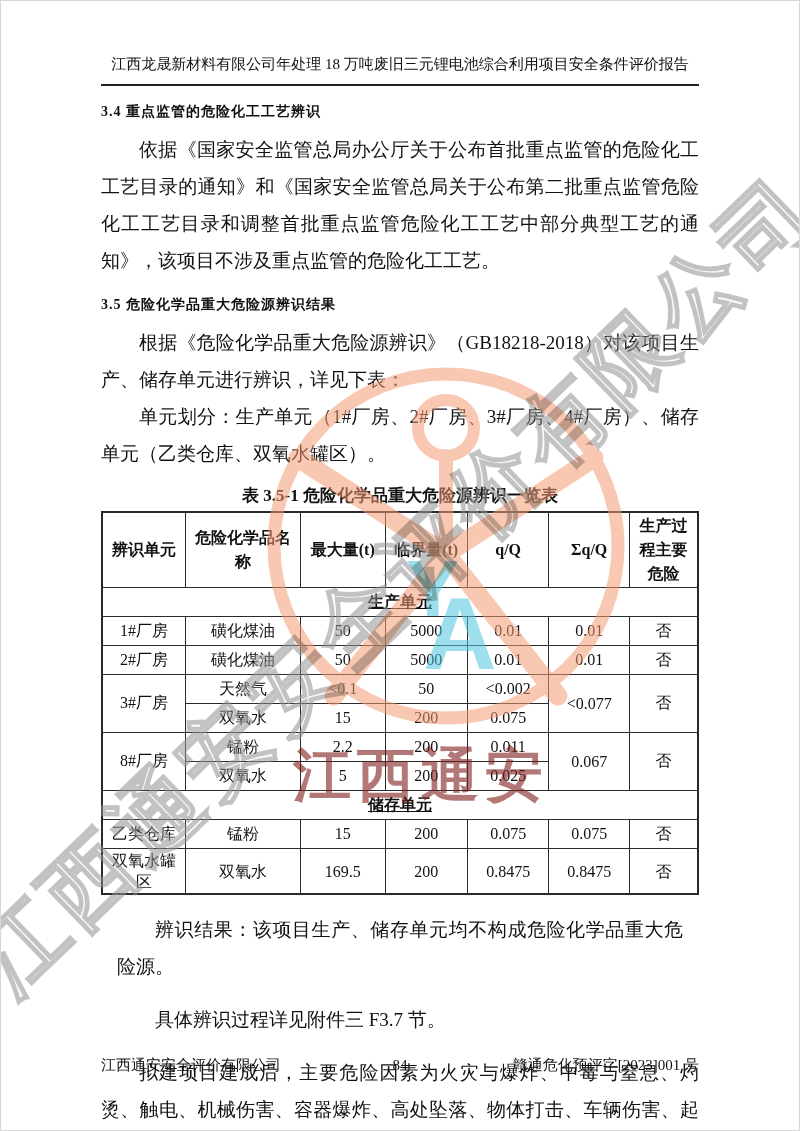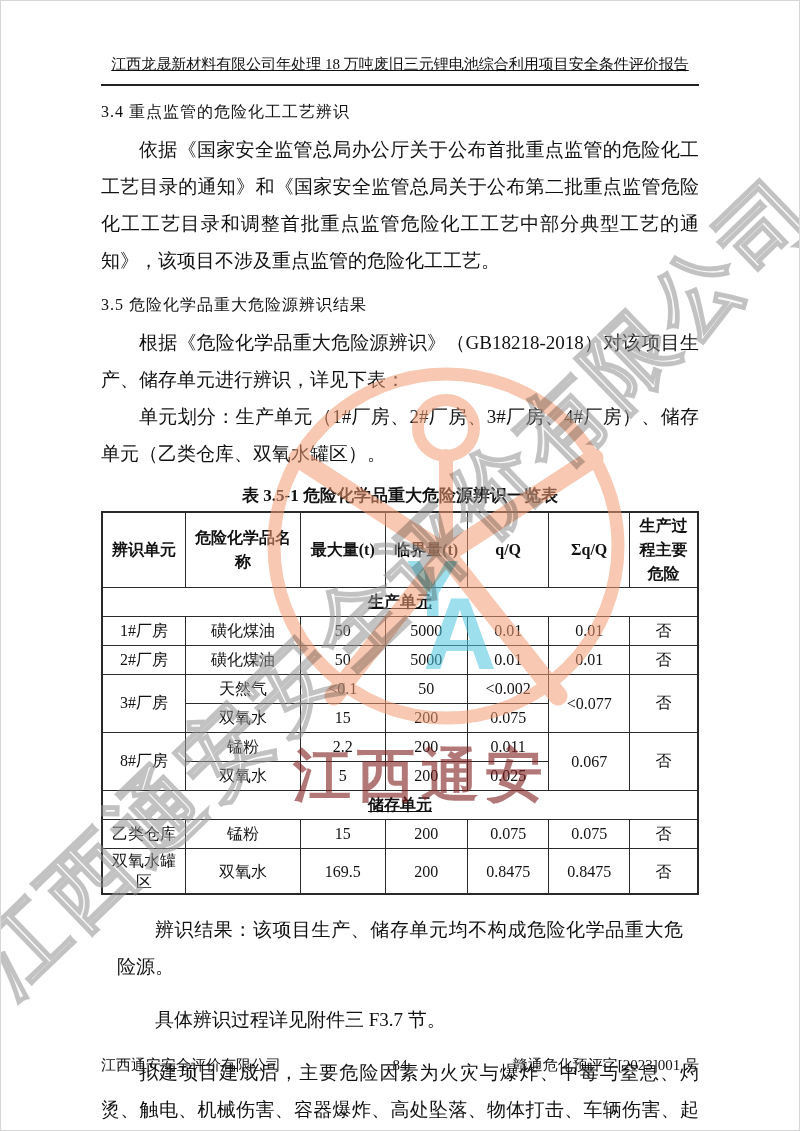--- a/index.html
+++ b/index.html
@@ -15,25 +15,24 @@
     color:#111;
     overflow:hidden;
   }
   .doc-header{
     text-align:center;
     font-size:15px;
     line-height:22px;
     padding-bottom:9px;
     border-bottom:2px solid #222;
     white-space:nowrap;
-    text-decoration:underline;
   }
   h2.sec{
-    font-size:16px;
-    font-weight:normal;
+    font-size:14px;
+    font-weight:bold;
     line-height:28px;
     margin:12px 0 0 0;
     letter-spacing:1px;
   }
   h2.sec.first{margin-top:12px;}
   p.body{
     font-size:19px;
     line-height:37px;
     text-align:justify;
     margin:5px 0 0 0;

